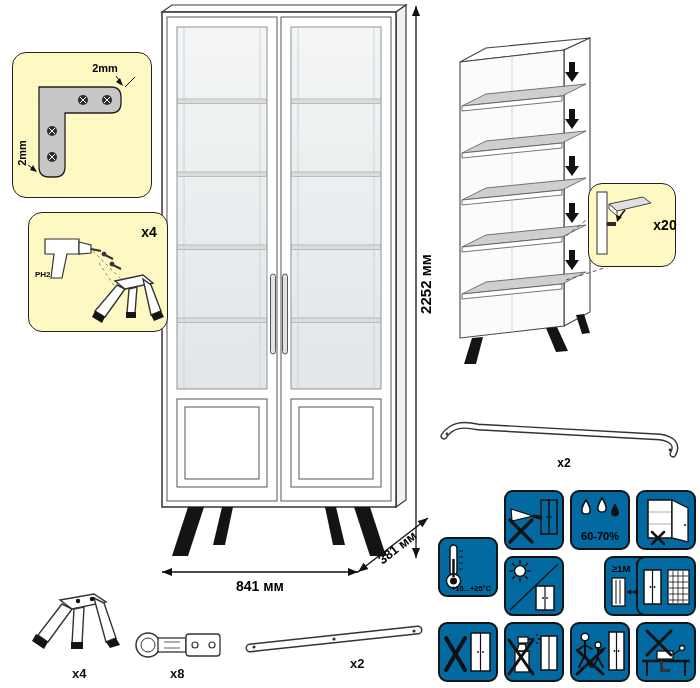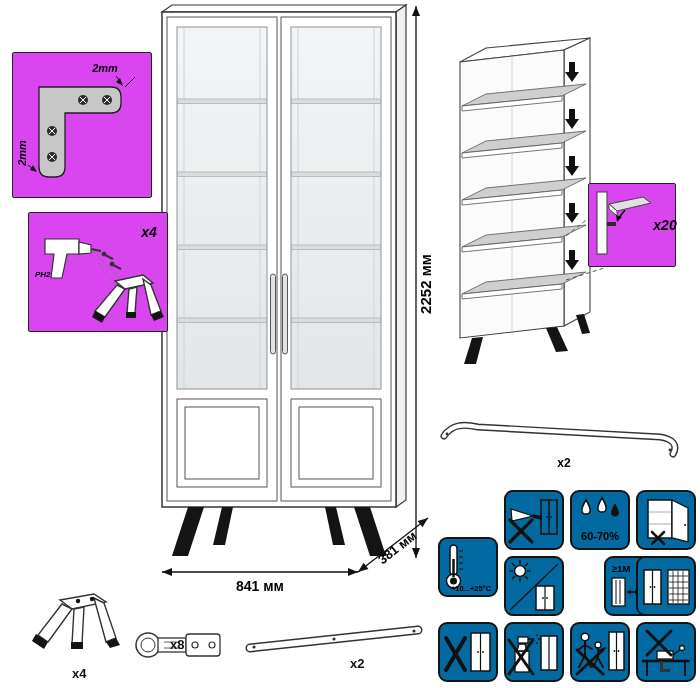--- a/index.html
+++ b/index.html
@@ -3,22 +3,22 @@
 <meta charset="utf-8">
 <style>
   * { margin:0; padding:0; box-sizing:border-box; }
   html,body { width:700px; height:688px; }
   body {
     position:relative; background:#ffffff; overflow:hidden;
     font-family:"Liberation Sans", sans-serif; color:#111;
   }
   .abs { position:absolute; }
   .detail-box {
-    position:absolute; background:#d946ef;
-    border:1.6px solid #222; border-radius:2px;font-style:italic;
+    position:absolute; background:#fef9c3;
+    border:1.6px solid #222; border-radius:14px;
   }
   .icon-cell {
     position:absolute; width:60px; height:60px; background:#0369a1;
     border:2px solid #141414; border-radius:9px; overflow:hidden;
   }
   .count-label { position:absolute; font-weight:bold; font-size:13px; color:#111; }
   svg text { font-family:"Liberation Sans", sans-serif; }
 </style>
 </head>
 <body>
@@ -405,21 +405,21 @@
 <svg class="abs" style="left:128px;top:622px" width="100" height="46" viewBox="0 0 100 46">
   <circle cx="20" cy="23" r="12" fill="#fff" stroke="#333" stroke-width="1.5"></circle>
   <circle cx="20" cy="23" r="7" fill="#fff" stroke="#333" stroke-width="1"></circle>
   <rect x="30" y="16" width="28" height="14" fill="#fff" stroke="#333" stroke-width="1.3"></rect>
   <rect x="58" y="12" width="34" height="22" rx="3" fill="#fff" stroke="#333" stroke-width="1.3"></rect>
   <circle cx="67" cy="23" r="3" fill="#fff" stroke="#333" stroke-width="1.2"></circle>
   <circle cx="84" cy="23" r="3" fill="#fff" stroke="#333" stroke-width="1.2"></circle>
   <line x1="36" y1="20" x2="52" y2="20" stroke="#333" stroke-width="0.8"></line>
   <line x1="36" y1="26" x2="52" y2="26" stroke="#333" stroke-width="0.8"></line>
 </svg>
-<div class="count-label" style="left:170px;top:637px">x8</div>
+<div class="count-label" style="left:170px;top:666px">x8</div>
 
 <svg class="abs" style="left:238px;top:612px" width="196" height="48" viewBox="0 0 196 48">
   <path d="M12,36 L180,18" fill="none" stroke="#333" stroke-width="9" stroke-linecap="round"></path>
   <path d="M12,36 L180,18" fill="none" stroke="#fff" stroke-width="6" stroke-linecap="round"></path>
   <circle cx="16" cy="35" r="1.6" fill="#333"></circle>
     <circle cx="176" cy="19" r="1.6" fill="#333"></circle>
   <circle cx="96" cy="27" r="1.6" fill="#333"></circle>
 </svg>
 <div class="count-label" style="left:350px;top:656px">x2</div>
 

